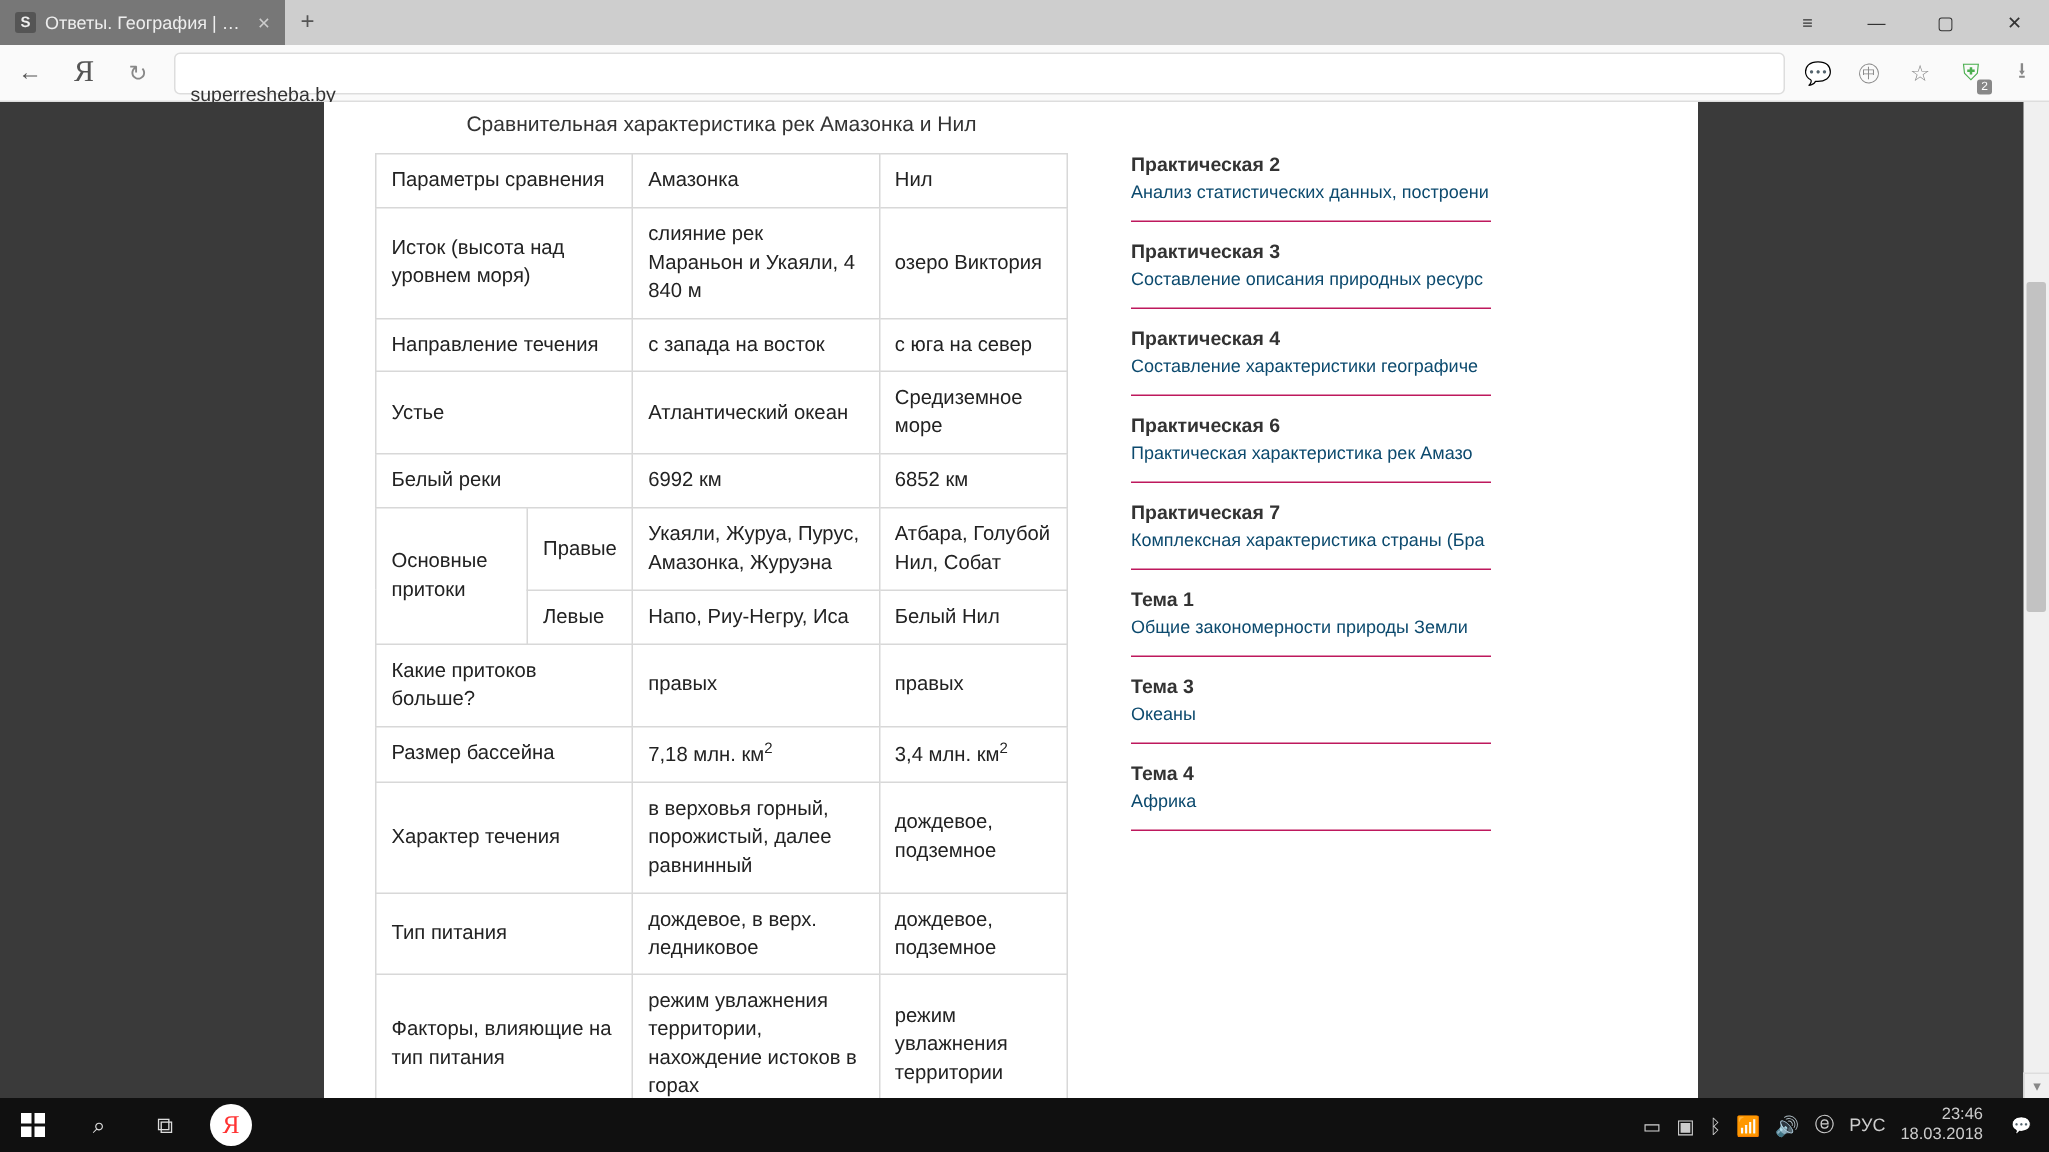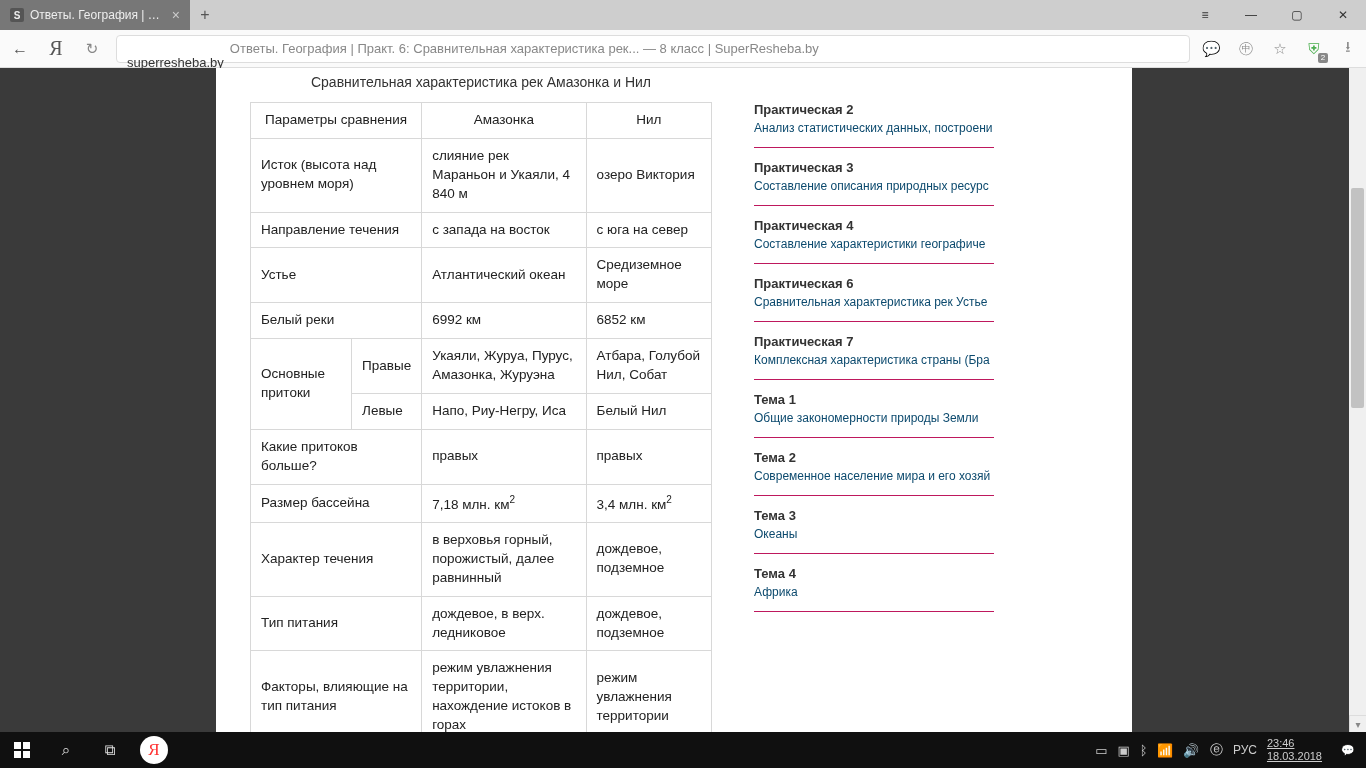--- a/index.html
+++ b/index.html
@@ -29,42 +29,42 @@
 .shield { color: #4caf50; }
 
 
 .viewport { height: 664px; overflow: hidden; position: relative; display: flex; }
 .gutter { width: 216px; background: #3a3a3a; }
 .page { flex: 1; background: #fff; display: flex; padding: 0 0 0 34px; }
 .main { width: 462px; }
 .caption { text-align: center; font-size: 14px; color: #333; padding: 6px 0 12px; }
 table.cmp { border-collapse: collapse; width: 100%; font-size: 13.5px; color: #222; }
 table.cmp th, table.cmp td { border: 1px solid #d8d8d8; padding: 8px 10px; text-align: left; vertical-align: middle; font-weight: normal; line-height: 1.4; }
-table.cmp thead th { text-align: center; }
+table.cmp thead th { }
 .sub-hdr { width: 70px; }
 sup { font-size: 10px; }
 
 .sidebar { margin-left: 42px; width: 240px; padding-top: 22px; }
 .side-item { border-bottom: 1px solid #be185d; padding: 12px 0; }
 .side-title { font-size: 13px; color: #333; font-weight: 600; margin-bottom: 4px; }
 .side-sub { font-size: 12px; color: #0c4a6e; white-space: nowrap; overflow: hidden; text-overflow: ellipsis; }
 
 .scroll-corner { position: absolute; right: 0; bottom: 0; width: 17px; height: 17px; background: #f0f0f0; border-left: 1px solid #ddd; border-top: 1px solid #ddd; display:flex; align-items:center; justify-content:center; font-size:10px; color:#888;}
 .vscroll { position: absolute; right: 0; top: 0; width: 17px; height: 664px; background: #f0f0f0; }
 .vthumb { position: absolute; left: 2px; width: 13px; background: #c2c2c2; border-radius: 2px; }
 
 
 .taskbar { height: 36px; background: #101010; display: flex; align-items: center; color: #fff; font-size: 11px; }
 .tb-btn { width: 44px; height: 36px; display: flex; align-items: center; justify-content: center; color: #ddd; font-size: 15px; }
 .tb-win svg { width: 16px; height: 16px; }
 .ya-circle { width: 28px; height: 28px; border-radius: 50%; background: #fff; color: #f33; display: flex; align-items: center; justify-content: center; font-family: Georgia, serif; font-size: 17px; }
 .tb-spacer { flex: 1; }
 .tray { display: flex; align-items: center; gap: 10px; padding: 0 8px; color: #ccc; font-size: 12px; }
 .tray .ico { font-size: 13px; }
-.clock { text-align: left; line-height: 1.15; font-size: 11px; text-decoration: underline; }
+.clock { text-align: right; line-height: 1.15; font-size: 11px; }
 .tb-note { width: 36px; height: 36px; display: flex; align-items: center; justify-content: center; }
 </style>
 </head>
 <body>
 
 <div class="titlebar">
   <div class="tab">
     <div class="favicon">S</div>
     <div class="label">Ответы. География | Пра</div>
     <div class="close">×</div>
@@ -78,21 +78,20 @@
     <div class="win-btn">✕</div>
   </div>
 </div>
 
 <div class="addrbar">
   <div class="nav-btn">←</div>
   <div class="ya-logo">Я</div>
   <div class="nav-btn reload">↻</div>
   <div class="addr-field">
     <span class="addr-domain">superresheba.by</span>
-    <span class="addr-title">Ответы. География | Практ. 6: Сравнительная характеристика рек... — 8 класс | SuperResheba.by</span>
   </div>
   <div class="addr-icon">💬</div>
   <div class="addr-icon">㊥</div>
   <div class="addr-icon">☆</div>
   <div class="addr-icon shield">⛨<span class="badge2">2</span></div>
   <div class="addr-icon">⭳</div>
 </div>
 
 <div class="viewport">
   <div class="gutter"></div>
@@ -176,33 +175,29 @@
       <div class="side-item">
           <div class="side-title">Практическая 3</div>
           <div class="side-sub">Составление описания природных ресурс</div>
         </div>
       <div class="side-item">
           <div class="side-title">Практическая 4</div>
           <div class="side-sub">Составление характеристики географиче</div>
         </div>
       <div class="side-item">
           <div class="side-title">Практическая 6</div>
-          <div class="side-sub">Сравнительная характеристика рек Устье</div>
+          <div class="side-sub">Практическая характеристика рек Амазо</div>
         </div>
       <div class="side-item">
           <div class="side-title">Практическая 7</div>
           <div class="side-sub">Комплексная характеристика страны (Бра</div>
         </div>
       <div class="side-item">
           <div class="side-title">Тема 1</div>
           <div class="side-sub">Общие закономерности природы Земли</div>
-        </div>
-      <div class="side-item">
-          <div class="side-title">Тема 2</div>
-          <div class="side-sub">Современное население мира и его хозяй</div>
         </div>
       <div class="side-item">
           <div class="side-title">Тема 3</div>
           <div class="side-sub">Океаны</div>
         </div>
       <div class="side-item">
           <div class="side-title">Тема 4</div>
           <div class="side-sub">Африка</div>
         </div>
     </div>

